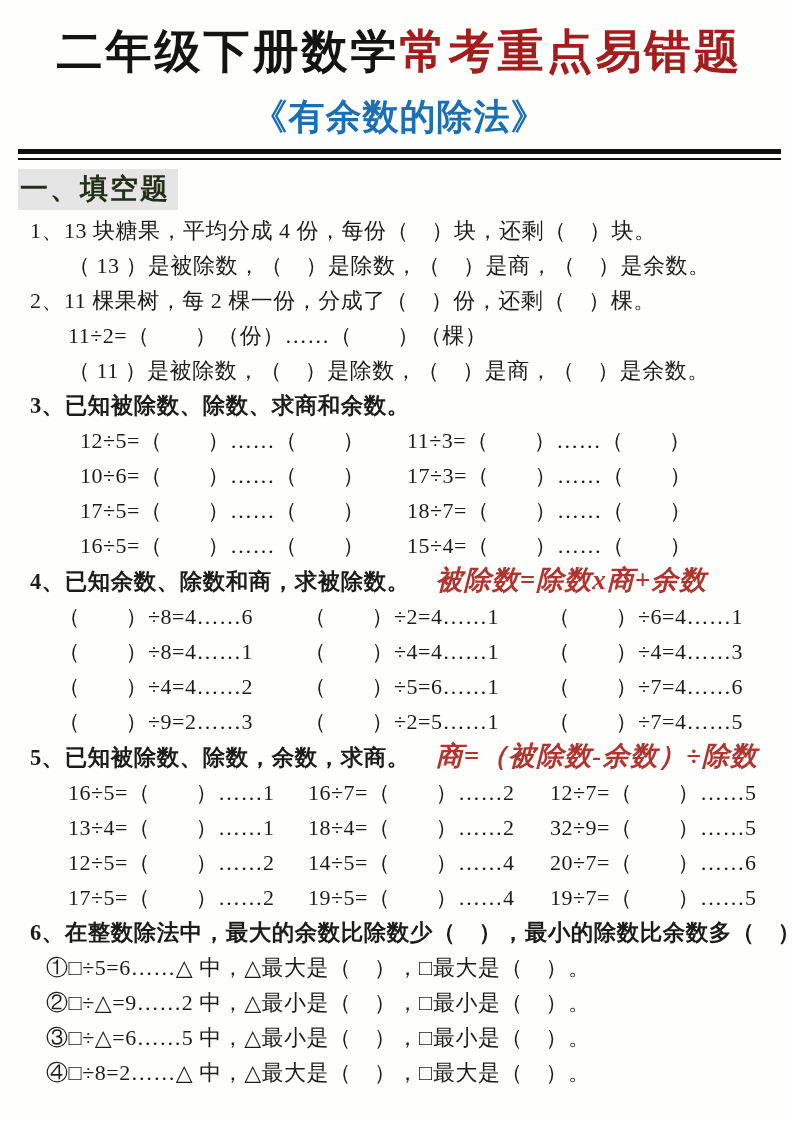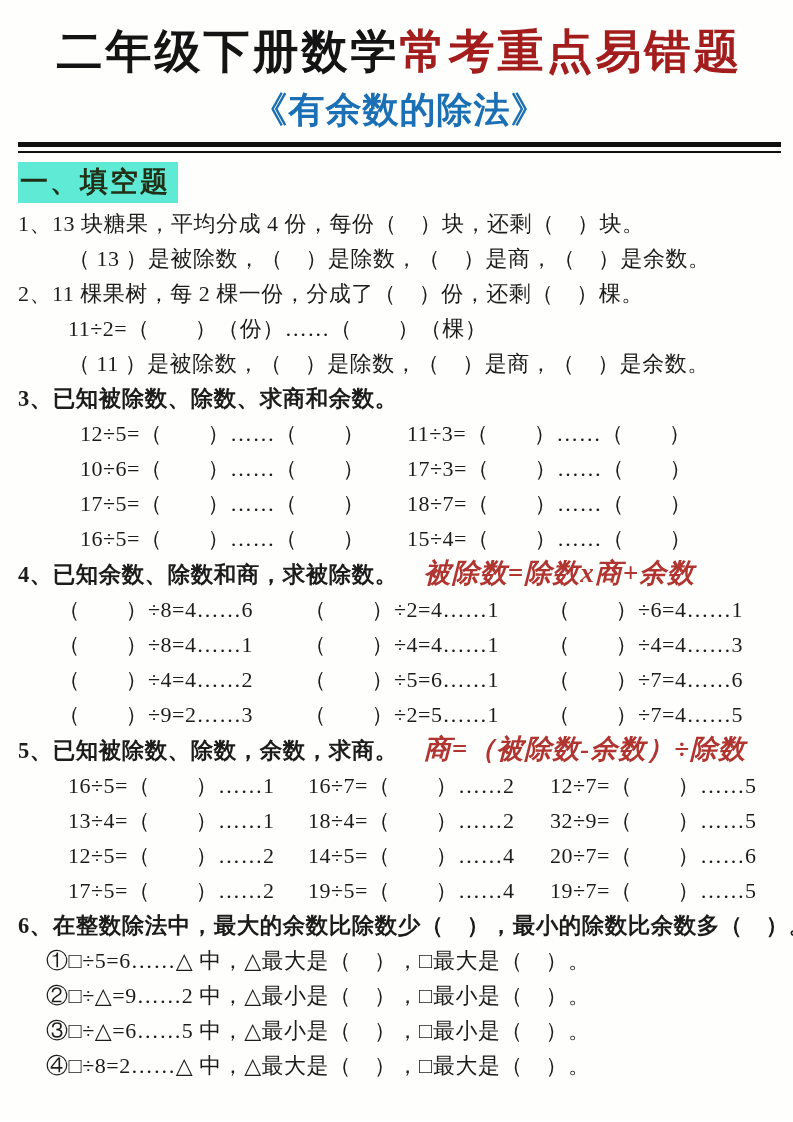--- a/index.html
+++ b/index.html
@@ -17,39 +17,39 @@
     text-align:center;
     font-size:46px; font-weight:900; line-height:1.12;
     letter-spacing:3px; white-space:nowrap;
     font-family:"Liberation Serif","DejaVu Serif",serif;
   }
   .t-black { color:#141414; }
   .t-red   { color:#a31d1d; }
   .subtitle {
     text-align:center;
     font-size:36px; font-weight:900; color:#1a6fb5;
-    margin-top:8px; letter-spacing:1px;
+    margin-top:15px; letter-spacing:1px;
   }
   .rule {
     margin-top:7px; height:4px;
     border-top:5px solid #101010;
     border-bottom:2px solid #101010;
   }
   .sec { margin:9px 0 3px 0; }
   .hl {
     display:inline-block;
-    background:#5eead4;
+    background:#e5e5e5;
     color:#223018;
     font-size:28px; font-weight:900;
     padding:1px 8px 2px 2px;
     letter-spacing:2px;
   }
   .ln {
     font-size:22px; line-height:35px;
-    white-space:nowrap; letter-spacing:0.5px;
+    white-space:nowrap; letter-spacing:0.5px;margin-left:12px;
   }
   .ind  { margin-left:50px; }
   .hdr  { font-size:22.5px; font-weight:700; }
   .note {
     color:#b03430; font-weight:700; font-style:italic;
     font-size:27px; margin-left:26px; letter-spacing:1px;
   }
   .grid { display:grid; }
   .grid span { font-size:22px; line-height:35px; white-space:nowrap; letter-spacing:0.5px; }
   .g2  { grid-template-columns:327px auto; margin-left:62px; }

